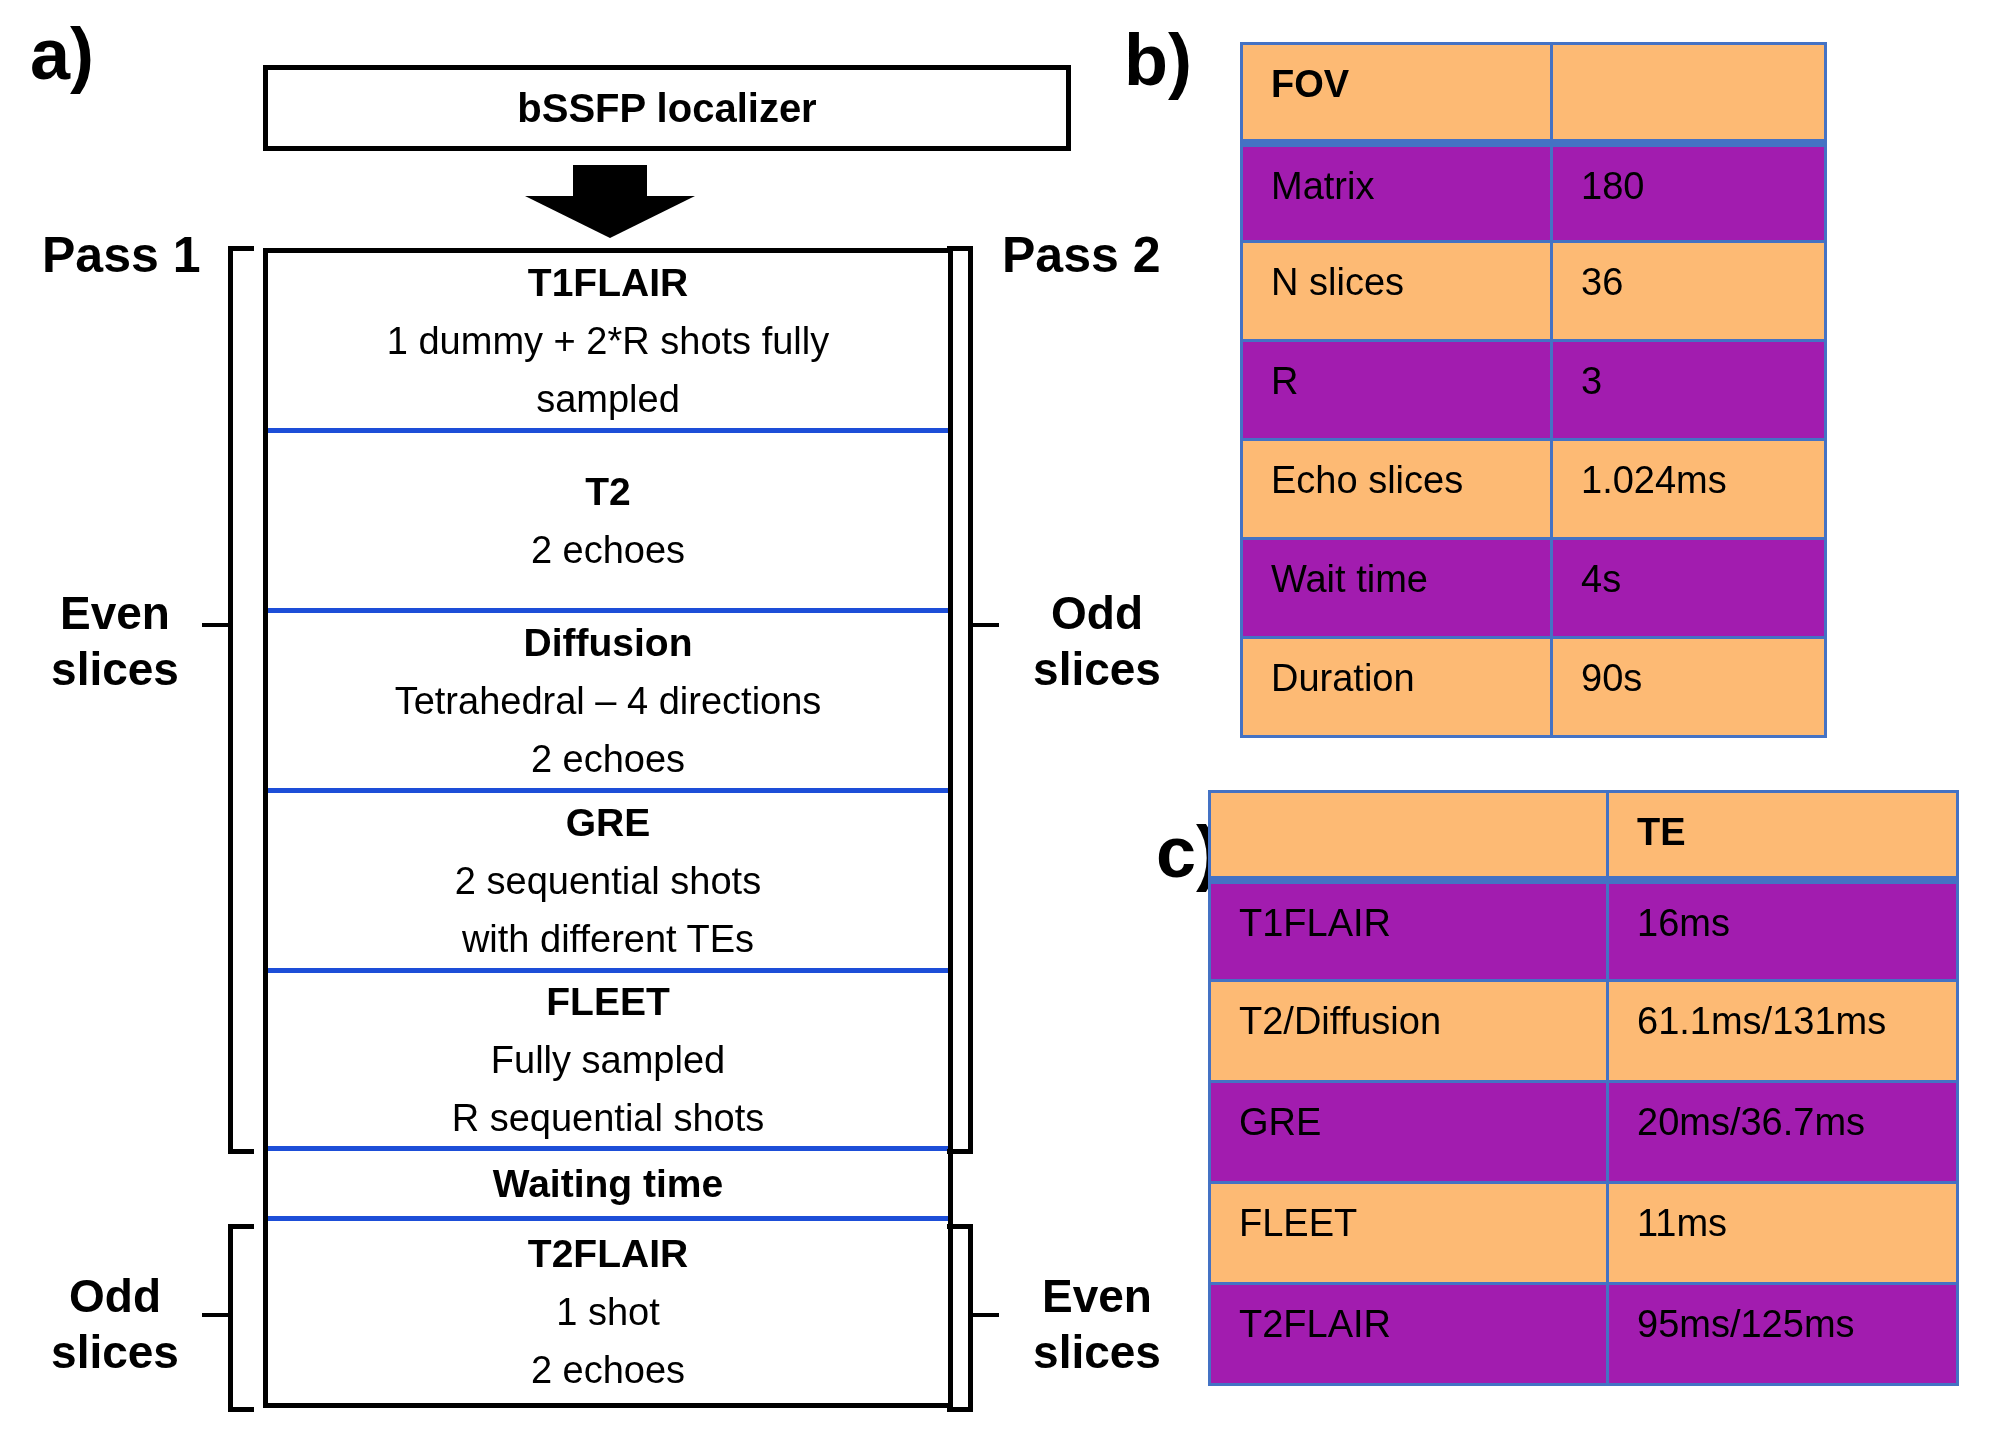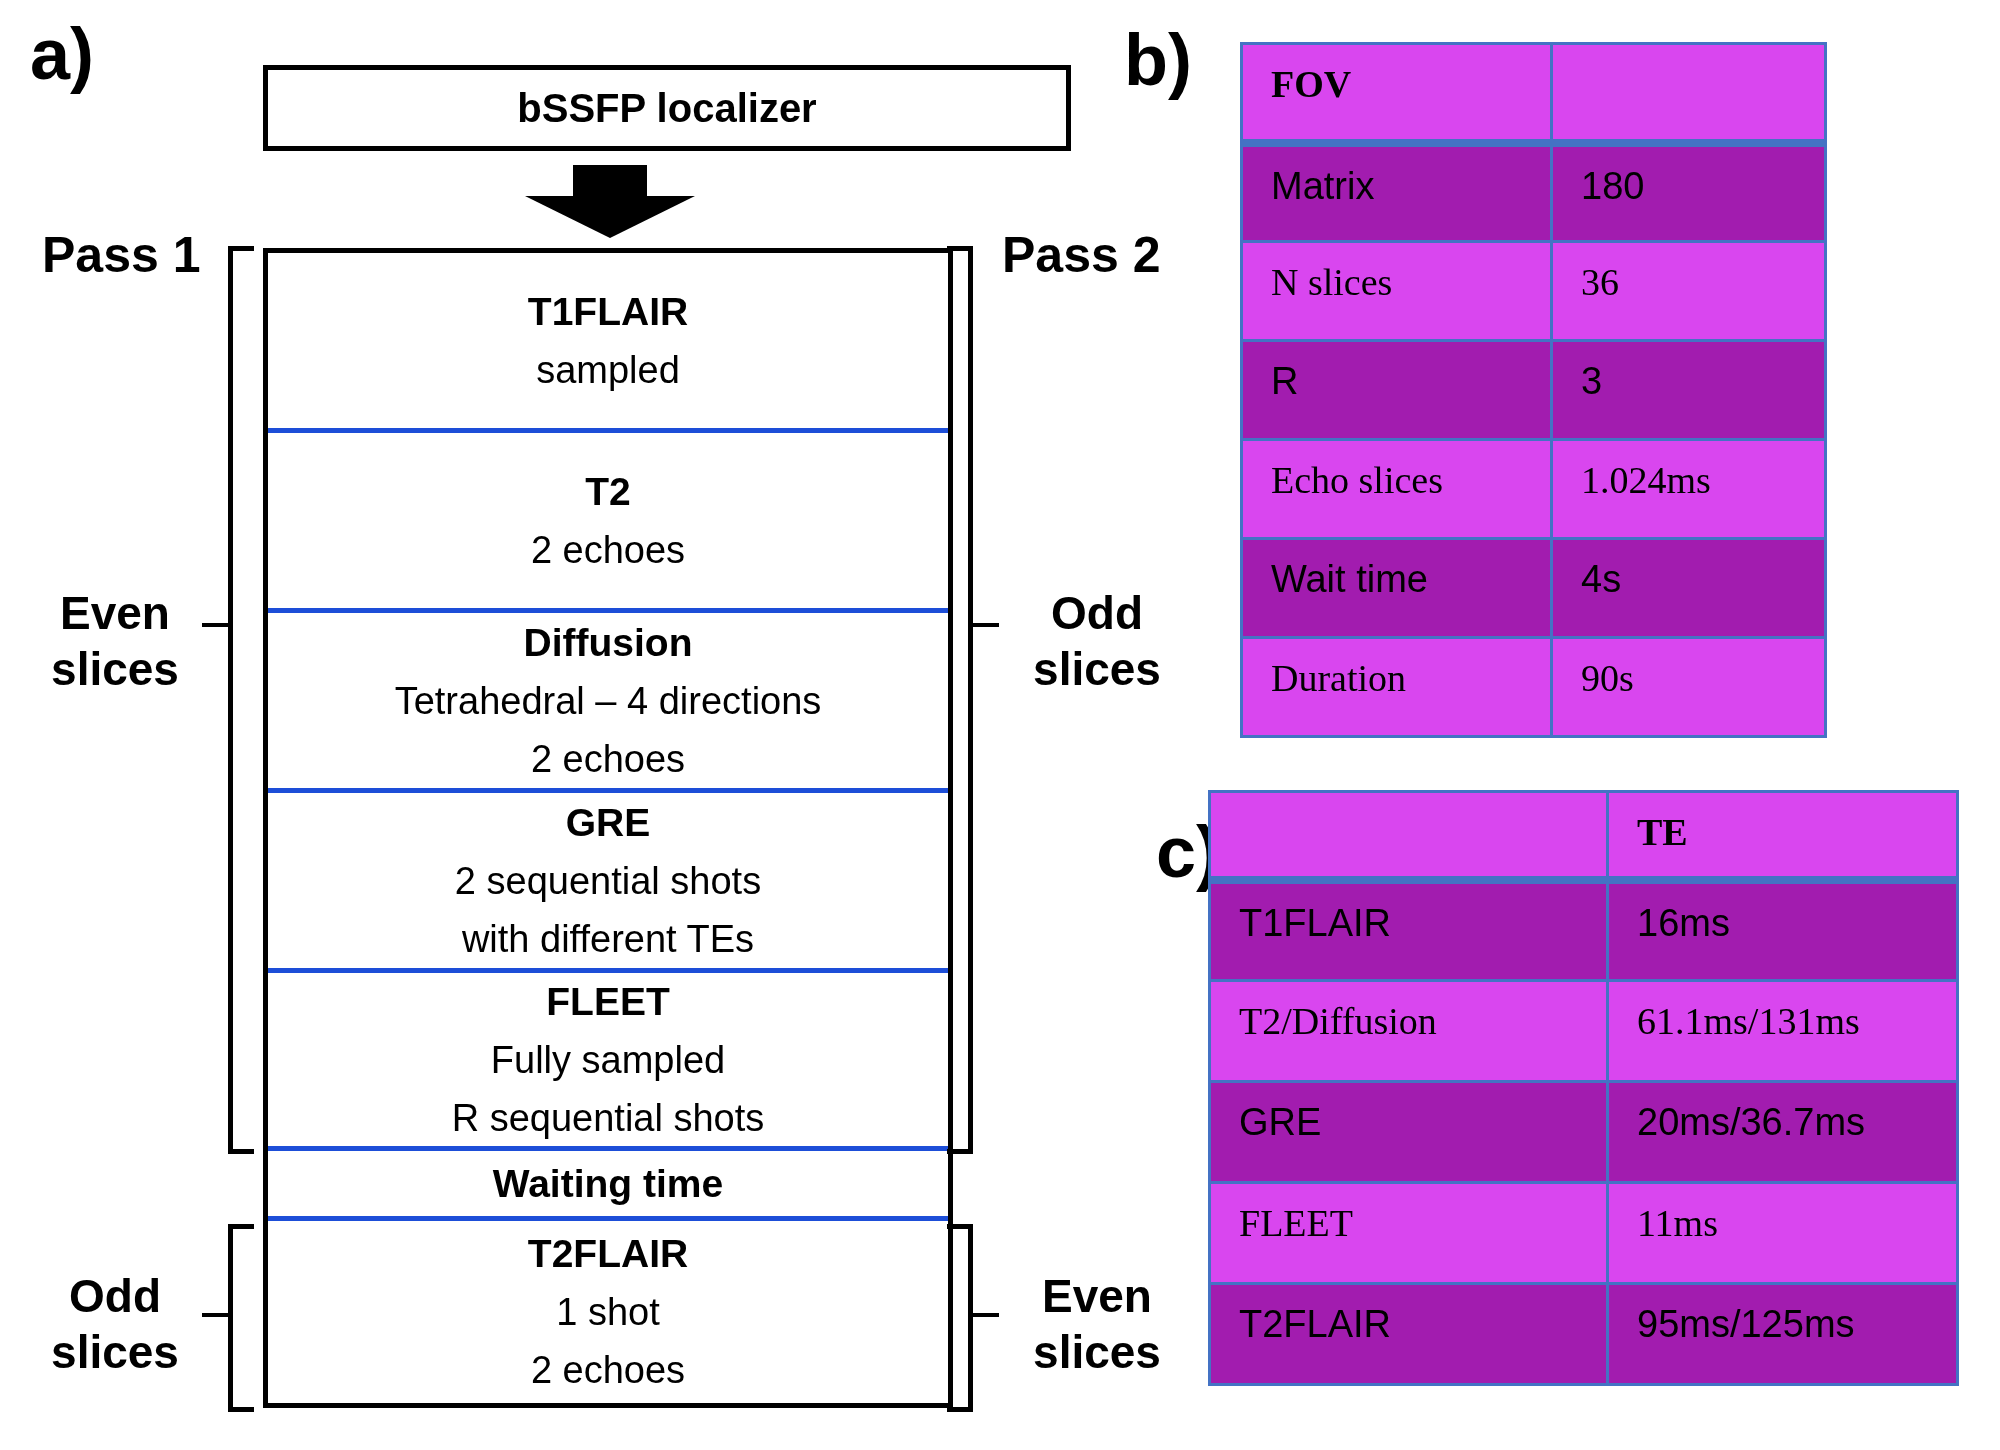--- a/index.html
+++ b/index.html
@@ -43,21 +43,21 @@
   .data-table{position:absolute;border-collapse:collapse;table-layout:fixed;}
   .data-table td{
     border:3px solid #4472C4;font-size:38px;line-height:1.15;
     padding:18px 0 0 28px;vertical-align:top;box-sizing:border-box;overflow:hidden;
   }
   #table-b{left:1240px;top:42px;width:584px;}
   #table-b td{height:99px;}
   #table-c{left:1208px;top:790px;width:748px;padding-left:44px;}
   #table-c td{height:101px;}
   #table-c tr.hdr td{height:88px;}
-  .fill{background:#a21caf;} .nofill{background:#d946ef;font-family:Liberation Serif, serif;}
+  .fill{background:#a21caf;} .nofill{background:#fdba74;}
   .bold-cell{font-weight:bold;}
   tr.thick-bottom td{border-bottom-width:8px;}
 </style>
 </head>
 <body>
 
 <div id="canvas">
 
   <div class="panel-label" id="label-a">a)</div>
 
@@ -67,20 +67,21 @@
 
   <div id="arrow-stem"></div>
   <div id="arrow-head"></div>
 
   <div class="pass-label" id="pass1">Pass 1</div>
   <div class="pass-label" id="pass2">Pass 2</div>
 
   <div id="stack">
     <div class="sec h1">
       <div class="sec-title">T1FLAIR</div>
+      <div class="sec-line">1 dummy + 2*R shots fully</div>
       <div class="sec-line">sampled</div>
     </div>
     <div class="sec h2">
       <div class="sec-title">T2</div>
       <div class="sec-line">2 echoes</div>
     </div>
     <div class="sec h3">
       <div class="sec-title">Diffusion</div>
       <div class="sec-line">Tetrahedral – 4 directions</div>
       <div class="sec-line">2 echoes</div>

